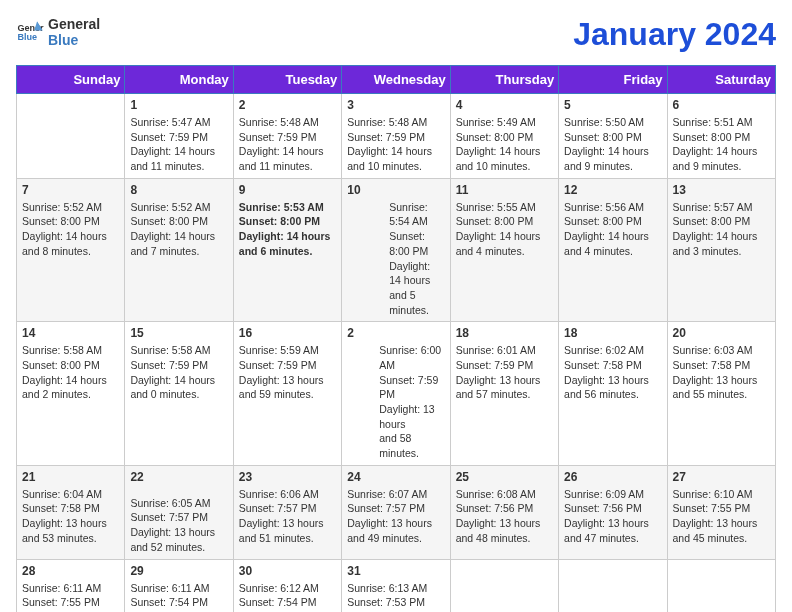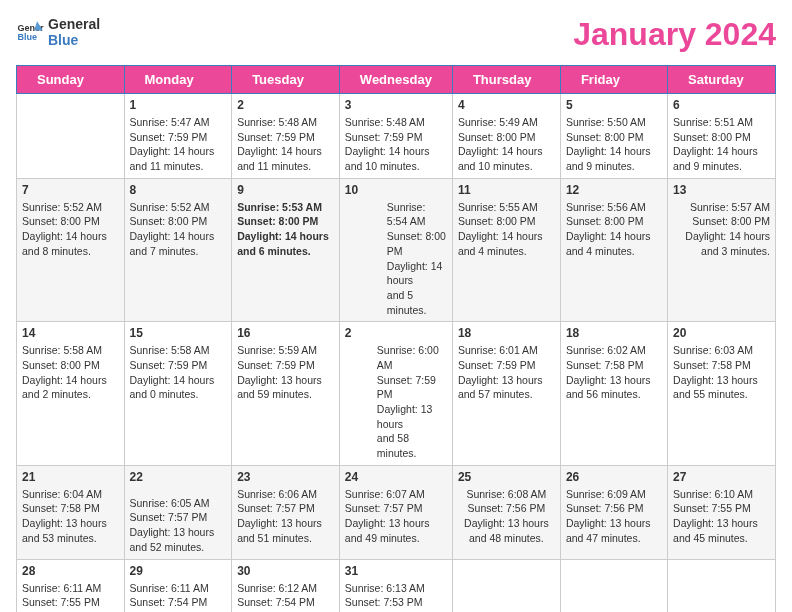--- a/index.html
+++ b/index.html
@@ -24,36 +24,36 @@
     .logo-icon {
       width: 28px;
       height: 28px;
     }
     .title-block {
       text-align: right;
     }
     .month-year {
       font-size: 32px;
       font-weight: bold;
-      color: #ec4899;
+      color: #1d4ed8;
     }
     .location {
       font-size: 15px;
       color: #555;
     }
     table {
       width: 100%;
       border-collapse: collapse;
       font-size: 11px;
     }
     thead tr th {
-      background: #ec4899;
+      background: #6d28d9;
       color: #fff;
-      padding: 6px 20px;
-      text-align: left;
+      padding: 6px 4px;
+      text-align: right;
       font-size: 13px;
       font-weight: bold;
       border: 1px solid #3a7abf;
     }
     tbody tr td {
       border: 1px solid #ccc;
       vertical-align: top;
       padding: 4px 5px;
       min-height: 80px;
       width: 14.28%;
@@ -197,21 +197,21 @@
         </td>
         <td>
           <span class="day-number">12</span>
           <div class="cell-info" style="white-space: pre-line;">Sunrise: 5:56 AM
 Sunset: 8:00 PM
 Daylight: 14 hours
 and 4 minutes.</div>
         </td>
         <td>
           <span class="day-number">13</span>
-          <div class="cell-info" style="white-space: pre-line; text-align: right;">Sunrise: 5:57 AM
+          <div class="cell-info" style="white-space: pre-line;">Sunrise: 5:57 AM
 Sunset: 8:00 PM
 Daylight: 14 hours
 and 3 minutes.</div>
         </td>
       </tr>
       <tr>
         <td>
           <span class="day-number">14</span>
           <div class="cell-info" style="white-space: pre-line;">Sunrise: 5:58 AM
 Sunset: 8:00 PM
@@ -285,21 +285,21 @@
         </td>
         <td>
           <span class="day-number">24</span>
           <div class="cell-info" style="white-space: pre-line;">Sunrise: 6:07 AM
 Sunset: 7:57 PM
 Daylight: 13 hours
 and 49 minutes.</div>
         </td>
         <td>
           <span class="day-number">25</span>
-          <div class="cell-info" style="white-space: pre-line; text-align: center;">Sunrise: 6:08 AM
+          <div class="cell-info" style="white-space: pre-line;">Sunrise: 6:08 AM
 Sunset: 7:56 PM
 Daylight: 13 hours
 and 48 minutes.</div>
         </td>
         <td>
           <span class="day-number">26</span>
           <div class="cell-info" style="white-space: pre-line;">Sunrise: 6:09 AM
 Sunset: 7:56 PM
 Daylight: 13 hours
 and 47 minutes.</div>

